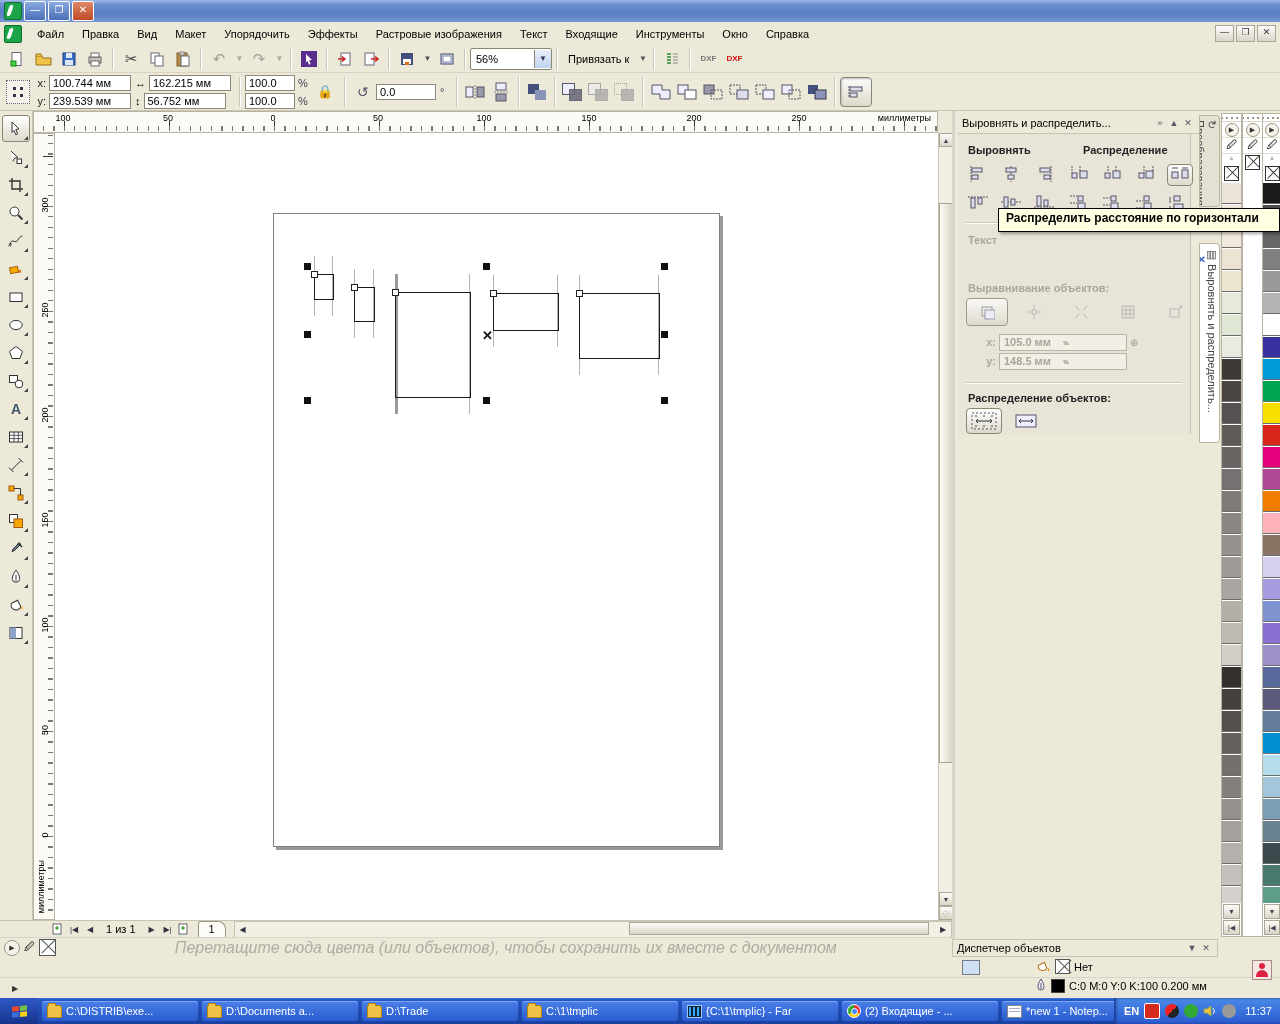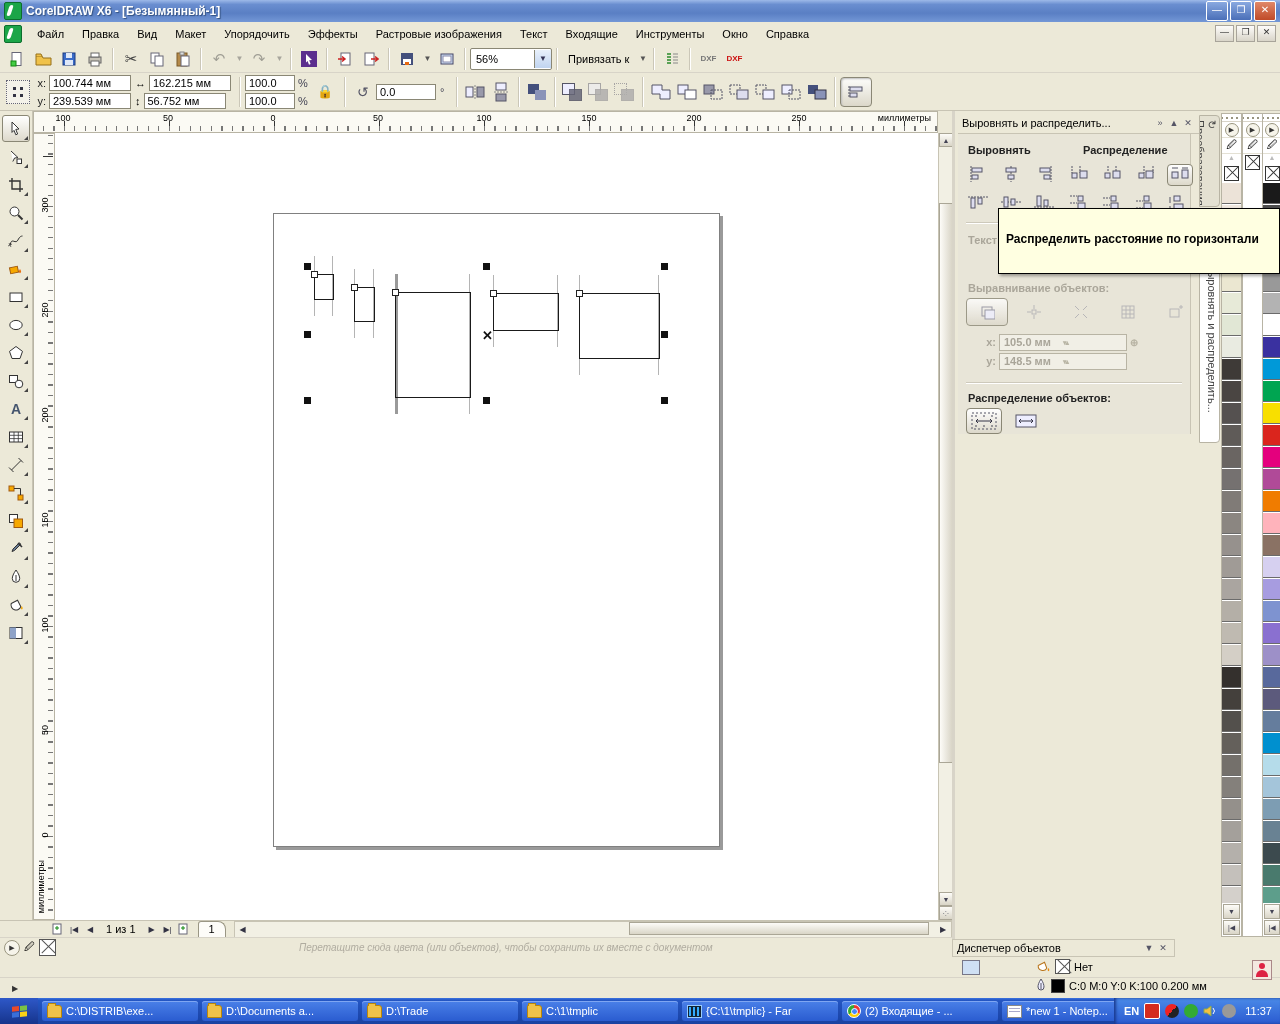--- a/index.html
+++ b/index.html
@@ -98,21 +98,21 @@
   #vthumb{position:absolute;left:0;width:14px;background:linear-gradient(90deg,#fdfcf8,#d9d5c7);border:1px solid #aaa696;box-sizing:border-box;}
   #pagenav{left:0;top:920px;width:952px;height:17px;background:#ece9d8;border-top:1px solid #c8c4b4;display:flex;align-items:center;box-sizing:border-box;}
   .nbtn{width:16px;height:15px;display:flex;align-items:center;justify-content:center;font-size:8px;color:#334;flex:none;}
   #pagelabel{padding:0 8px;}
   #pagetab{border:1px solid #9a9684;border-bottom:none;background:#fdfcf8;padding:0 10px;height:15px;line-height:15px;margin-left:6px;
      border-radius:3px 8px 0 0;}
   #hscroll{position:relative;margin-left:8px;flex:1;height:15px;background:#f2f0e4;border:1px solid #c8c4b4;}
   #hthumb{position:absolute;top:0;height:13px;background:linear-gradient(180deg,#fdfcf8,#d9d5c7);border:1px solid #aaa696;box-sizing:border-box;}
   
   #docpal{left:0;top:937px;width:952px;height:20px;background:#ece9d8;border-top:1px solid #d8d4c8;display:flex;align-items:center;gap:4px;padding-left:4px;box-sizing:border-box;}
-  #docpal .hint{flex:1;text-align:center;color:#b0aca0;font-style:italic;font-size:10px;}
+  #docpal .hint{flex:1;text-align:center;color:#b0aca0;font-style:italic;font-size:16px;}
   .playbtn{width:14px;height:14px;border-radius:50%;border:1px solid #99957f;background:#f6f4ea;font-size:7px;color:#333;
      display:flex;align-items:center;justify-content:center;}
   .noswatch{width:15px;height:15px;background:#fff;border:1px solid #555;position:relative;flex:none;}
   .noswatch:before,.noswatch:after{content:"";position:absolute;left:-1px;top:6px;width:19px;height:1px;background:#555;transform:rotate(45deg);transform-origin:center;}
   .noswatch:after{transform:rotate(-45deg);}
   #status1{left:0;top:957px;width:1280px;height:20px;background:#ece9d8;border-top:1px solid #c8c4b4;display:flex;align-items:center;box-sizing:border-box;}
   #status2{left:0;top:977px;width:1280px;height:21px;background:#ece9d8;border-top:1px solid #d8d4c8;display:flex;align-items:center;padding-left:6px;box-sizing:border-box;}
   #coords{width:300px;padding-left:6px;}
   #selinfo{flex:0 0 auto;margin-left:90px;}
   .arr{font-size:8px;color:#333;margin-left:6px;}
@@ -155,24 +155,24 @@
   .palhead{height:15px;display:flex;align-items:center;justify-content:center;border-bottom:1px solid #e4e1d4;}
   .palhead .playbtn{width:12px;height:12px;}
   .dropper{font-size:10px;}
   .palscroll{font-size:7px;color:#445;height:13px;display:flex;align-items:center;justify-content:center;background:linear-gradient(180deg,#fdfcf8,#d9d5c7);border:1px solid #aaa696;margin:1px;}
   .swatch{height:20px;border-bottom:1px solid #6b6b6b;border-top:1px solid #fff;}
   .palx{width:13px;height:13px;margin:1px auto;background:#fff;border:1px solid #333;position:relative;}
   .palx:before,.palx:after{content:"";position:absolute;left:-1px;top:5px;width:17px;height:1px;background:#333;}
   .palx:before{transform:rotate(45deg);} .palx:after{transform:rotate(-45deg);}
   .palup{font-size:7px;color:#bbb;text-align:center;height:11px;}
   
-  #objmgr{position:absolute;left:952px;top:939px;width:223px;height:18px;background:#ece9d8;border:1px solid #c8c4b4;display:flex;align-items:center;padding:0 4px;box-sizing:border-box;}
+  #objmgr{position:absolute;left:952px;top:939px;width:266px;height:18px;background:#ece9d8;border:1px solid #c8c4b4;display:flex;align-items:center;padding:0 4px;box-sizing:border-box;}
   #objmgr .t{flex:1;}
   
-  #tooltip{left:998px;top:208px;width:266px;background:#ffffe1;border:1px solid #000;padding:23px 7px;box-shadow:2px 2px 3px rgba(0,0,0,.35);z-index:50;}
+  #tooltip{left:998px;top:208px;width:266px;background:#ffffe1;border:1px solid #000;padding:2px 7px;box-shadow:2px 2px 3px rgba(0,0,0,.35);z-index:50;}
   #tooltip .tt{font-weight:bold;font-size:12px;margin-bottom:4px;}
   #tooltip .tb{font-size:11px;line-height:1.25;}
   
   #taskbar{left:0;top:998px;width:1280px;height:26px;background:linear-gradient(180deg,#3c74e0 0%,#2456c4 8%,#1f4cb4 50%,#1941a0 100%);display:flex;align-items:center;}
   #startflag{width:38px;height:26px;display:flex;align-items:center;justify-content:center;background:linear-gradient(180deg,#2e58c8,#16348c);}
   .flag{display:grid;grid-template-columns:7px 7px;grid-template-rows:5px 5px;gap:1px;transform:skewY(-6deg);}
   .flag i{display:block;}
   .task{height:20px;margin-left:4px;flex:0 0 146px;border-radius:3px;background:linear-gradient(180deg,#4a80e8,#2a5cd0);
      box-shadow:inset 0 1px 0 #7fa6f2;color:#fff;display:flex;align-items:center;padding:0 5px;gap:4px;font-size:11px;overflow:hidden;white-space:nowrap;}
   .tico{width:13px;height:11px;flex:none;position:relative;}
@@ -190,21 +190,20 @@
   #time{font-size:11px;color:#fff;margin-left:4px;}
   svg{display:block;}
 </style>
 </head>
 <body>
 
 <div id="app">
 
   <div id="titlebar" class="abs">
     <div class="appicon"></div>
-    <div class="ttl">CorelDRAW X6 - [Безымянный-1]</div>
     <div class="winbtn">—</div>
     <div class="winbtn">❐</div>
     <div class="winbtn close">✕</div>
   </div>
 
   <div id="menubar" class="abs">
     <div class="appicon mico"></div>
     <div id="menuitems" style="display:flex;">
         <div class="menuitem">Файл</div>
         <div class="menuitem">Правка</div>

